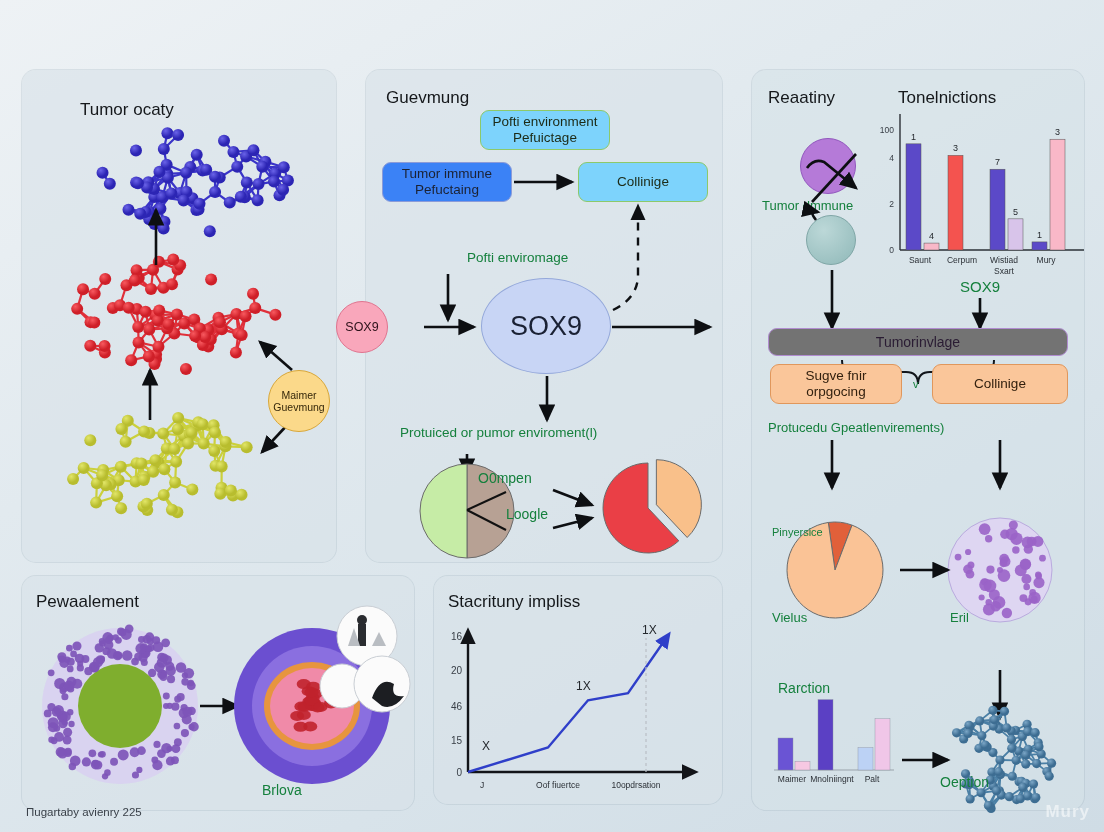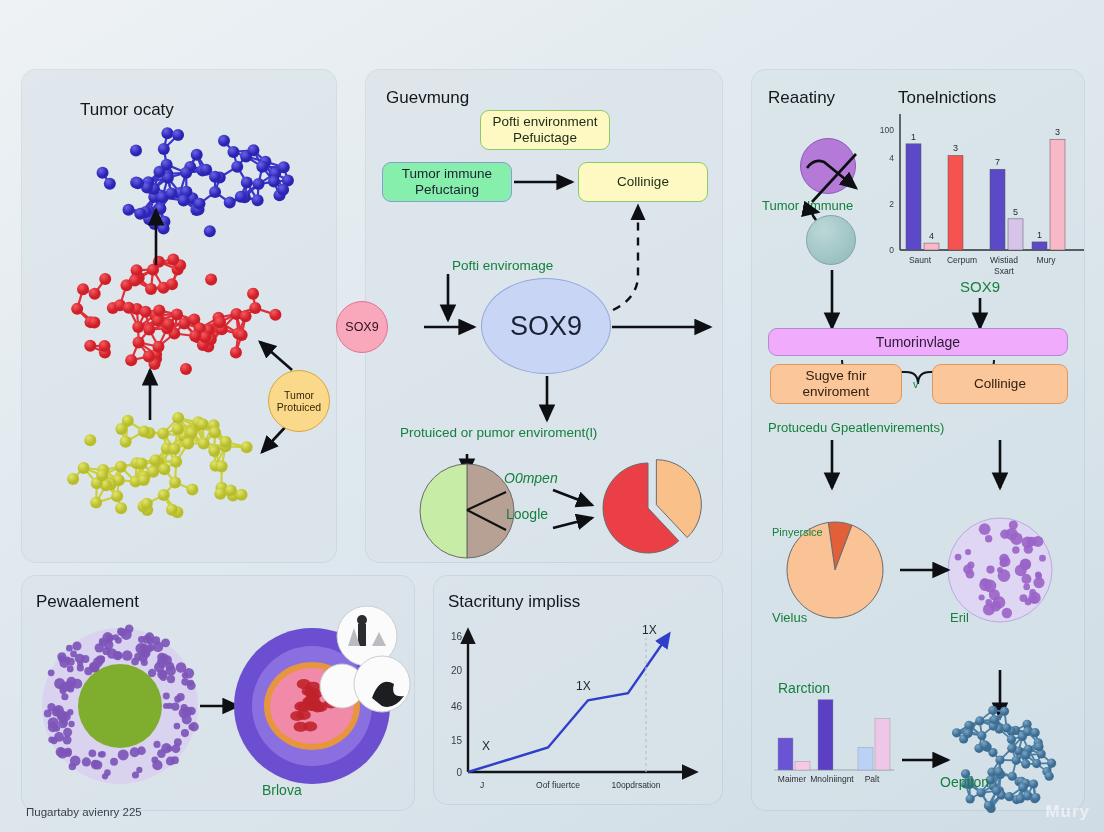--- a/index.html
+++ b/index.html
@@ -24,23 +24,23 @@
   #panel-pathway{left:22px;top:70px;width:314px;height:492px;}
   #panel-signaling{left:366px;top:70px;width:356px;height:492px;}
   #panel-regulation{left:752px;top:70px;width:332px;height:740px;
      background:rgba(214,225,232,0.55);}
   #panel-microenv{left:22px;top:576px;width:392px;height:234px;}
   #panel-outcomes{left:434px;top:576px;width:288px;height:228px;}
 
   .box{position:absolute;border-radius:9px;display:flex;align-items:center;
       justify-content:center;text-align:center;font-size:13.5px;line-height:1.18;
       box-sizing:border-box;padding:4px 6px;}
-  .box-blue{background:#86efac;border:1.4px solid #8b9bd8;color:#1b2233;}
-  .box-green{background:#fef9c3;border:1.4px solid #8cc96a;color:#1c2a16;text-align:center;}
-  .box-purple{background:#f0abfc;border:1.4px solid #b08cd0;color:#2a1c33;}
+  .box-blue{background:#3b82f6;border:1.4px solid #8b9bd8;color:#1b2233;}
+  .box-green{background:#7dd3fc;border:1.4px solid #8cc96a;color:#1c2a16;text-align:center;}
+  .box-purple{background:#737373;border:1.4px solid #b08cd0;color:#2a1c33;}
   .box-orange{background:#fac69a;border:1.4px solid #e0975c;color:#33210f;}
 
   .ellipse{position:absolute;border-radius:50%;display:flex;align-items:center;
       justify-content:center;text-align:center;box-sizing:border-box;}
   .cap{position:absolute;font-size:13.5px;color:#15803d;text-align:left;}
   svg{overflow:visible;}
   .arrow-l{stroke:#0d0f12;stroke-width:2.6;fill:none;}
   .tick-lbl{font-size:8.5px;fill:#3a4048;font-family:"Liberation Sans",sans-serif;}
   .bar-lbl{font-size:9px;fill:#24282d;font-family:"Liberation Sans",sans-serif;}
   .cat-lbl{font-size:8.5px;fill:#2b3036;font-family:"Liberation Sans",sans-serif;}
@@ -806,37 +806,37 @@
         <circle cx="80.21236209054737" cy="405.19037815046045" r="6" fill="url(#gYel)"></circle>
       </g>
     <path class="arrow-l" d="M134,195 L134,140" marker-end="url(#ar)"></path>
     <path class="arrow-l" d="M128,350 L128,300" marker-end="url(#ar)"></path>
     <path class="arrow-l" d="M270,300 L238,272" marker-end="url(#ar)"></path>
     <path class="arrow-l" d="M268,352 L240,382" marker-end="url(#ar)"></path>
   </svg>
 
   <div class="ellipse" id="pathway-node" style="left:268px;top:370px;width:62px;height:62px;background:#fbd98a;border:1.5px solid #d8a73a;
               font-size:10.5px;line-height:1.15;color:#35270a;">
-    <span>Tumor Protuiced</span>
+    <span>Maimer Guevmung</span>
   </div>
 
   <div class="panel" id="panel-signaling"></div>
   <div class="panel-title" style="left:386px;top:88px;">Guevmung</div>
 
   <div class="box box-green" style="left:480px;top:110px;width:130px;height:40px;">
     <span>Pofti environment Pefuictage</span>
   </div>
   <div class="box box-blue" style="left:382px;top:162px;width:130px;height:40px;">
     <span>Tumor immune Pefuctaing</span>
   </div>
   <div class="box box-green" style="left:578px;top:162px;width:130px;height:40px;">
     <span>Collinige</span>
   </div>
 
-  <div class="cap" style="left:452px;top:250px;width:186px;margin-top:8px;">Pofti enviromage</div>
+  <div class="cap" style="left:467px;top:250px;width:186px;">Pofti enviromage</div>
 
   <div class="ellipse" id="sox9-small" style="left:336px;top:301px;width:52px;height:52px;background:#f9a7bb;border:1.6px solid #e0748f;
               font-size:12.5px;color:#2c1119;">
     <span>SOX9</span>
   </div>
 
   <div class="ellipse" id="sox9-large" style="left:481px;top:278px;width:130px;height:96px;background:#c8d5f5;border:1.4px solid #94a8da;
               font-size:27px;color:#1a2134;">
     <span>SOX9</span>
   </div>
@@ -867,21 +867,21 @@
         <path d="M290.36798837299426,434.6868790258379 L290.36798837299426,389.6868790258379 A45,45 0 0 1 321.17260813978527,467.49046725980145 Z" fill="#f9c08a" stroke="#6b6b6b" stroke-width="1"></path>
         <path d="M282,438 L312.804619766791,470.8035882339635 A45,45 0 1 1 282,393 Z" fill="#ea3f46" stroke="#6b6b6b" stroke-width="1"></path>
       </g>
 
     <path d="M101,440 L140,422" stroke="#111" stroke-width="2" fill="none"></path>
     <path d="M101,440 L140,460" stroke="#111" stroke-width="2" fill="none"></path>
     <path class="arrow-l" d="M187,420 L226,435" stroke-width="2.2" marker-end="url(#ar)"></path>
     <path class="arrow-l" d="M187,458 L226,448" stroke-width="2.2" marker-end="url(#ar)"></path>
   </svg>
 
-  <div class="cap" style="left:504px;top:470px;font-size:14px;font-style:italic;">O0mpen</div>
+  <div class="cap" style="left:478px;top:470px;font-size:14px;">O0mpen</div>
   <div class="cap" style="left:506px;top:506px;font-size:14px;">Loogle</div>
 
   <div class="panel" id="panel-regulation"></div>
   <div class="panel-title" style="left:768px;top:88px;">Reaatiny</div>
   <div class="panel-title" style="left:898px;top:88px;">Tonelnictions</div>
 
   <div class="ellipse" style="left:800px;top:138px;width:56px;height:56px;background:#b57ad8;
        border:1px solid #9157bd;"></div>
   <div class="ellipse" style="left:806px;top:215px;width:50px;height:50px;
        background:radial-gradient(circle at 35% 30%,#bcd8d8,#8fb8b8);border:1px solid #7fa6a6;"></div>
@@ -1293,21 +1293,21 @@
         <circle cx="257.330277080248" cy="726.6962157956066" r="4.6" fill="url(#gTeal)"></circle>
       </g>
   </svg>
 
   <div class="cap" style="left:960px;top:278px;font-size:15px;">SOX9</div>
 
   <div class="box box-purple" style="left:768px;top:328px;width:300px;height:28px;font-size:14px;">
     <span>Tumorinvlage</span>
   </div>
   <div class="box box-orange" style="left:770px;top:364px;width:132px;height:40px;">
-    <span>Sugve fnir enviroment</span>
+    <span>Sugve fnir orpgocing</span>
   </div>
   <div class="cap" style="left:913px;top:378px;font-size:11px;">v</div>
   <div class="box box-orange" style="left:932px;top:364px;width:136px;height:40px;">
     <span>Collinige</span>
   </div>
   <div class="cap" style="left:768px;top:420px;width:300px;font-size:13px;">Protucedu Gpeatlenvirements)</div>
 
   <div class="cap" style="left:772px;top:486px;width:120px;font-size:11px;margin-top:40px;">Pinyersice</div>
 
   <div class="cap" style="left:772px;top:610px;width:120px;font-size:13px;">Vielus</div>

